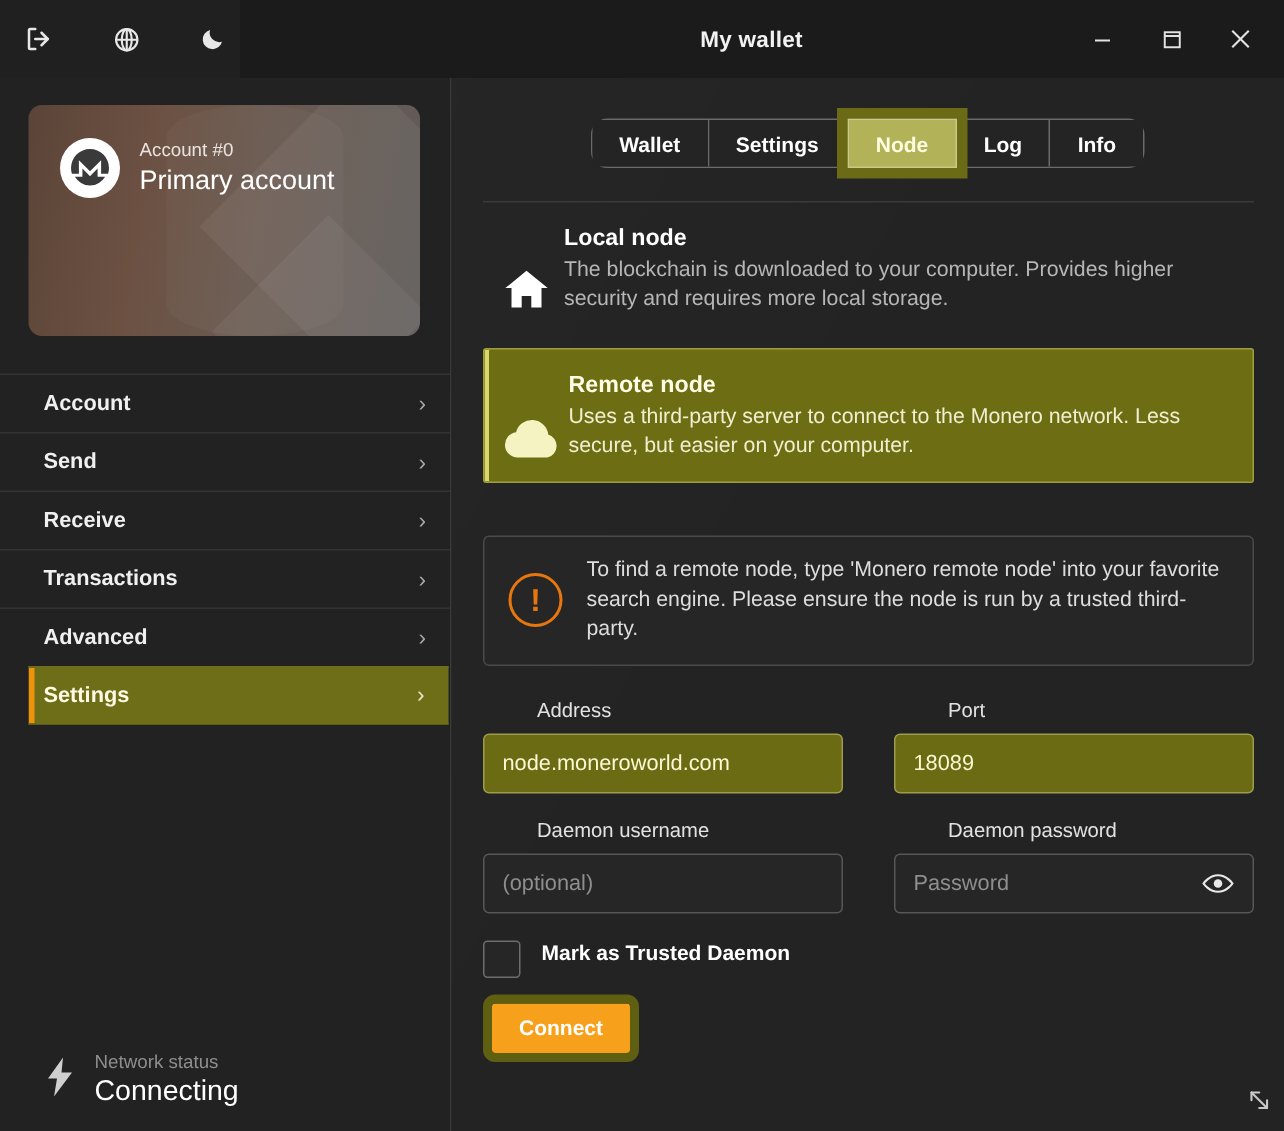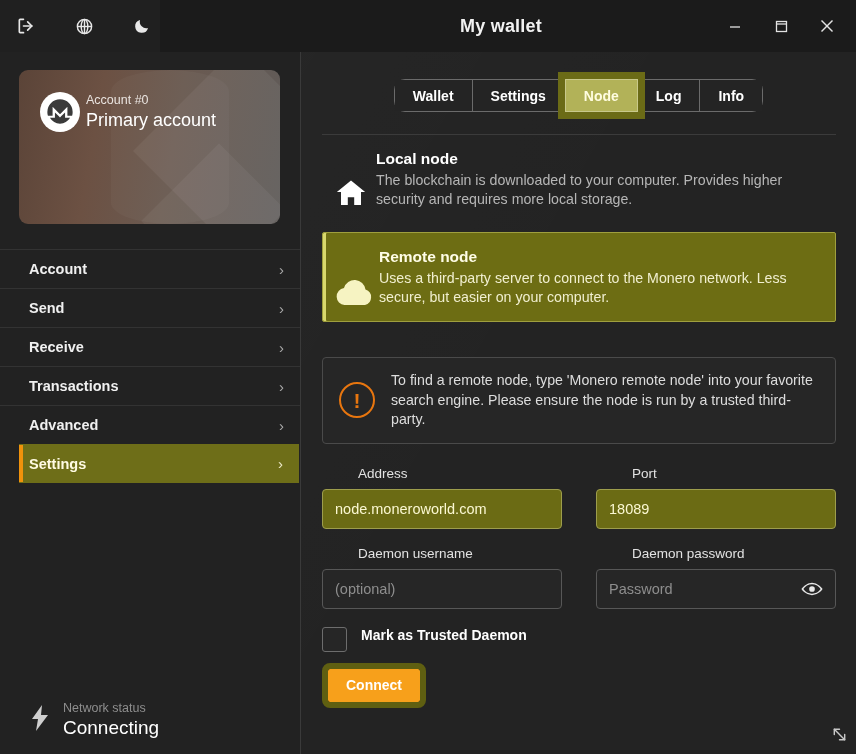--- a/index.html
+++ b/index.html
@@ -42,21 +42,21 @@
   .tb-icon {
     width: 24px; height: 24px;
     display: flex; align-items: center; justify-content: center;
     color: #e8e8e8;
     cursor: pointer;
   }
   .tb-title {
     flex: 1;
     text-align: center;
     color: #f2f2f2;
-    font-size: 18px;
+    font-size: 15px;
     font-weight: bold;
     letter-spacing: 0.2px;
     padding-right: 10px;
   }
   .tb-controls {
     display: flex;
     align-items: center;
     gap: 0px;
     height: 52px;
     padding-right: 6px;
@@ -120,21 +120,21 @@
     position: absolute;
     left: 92px; top: 0;
     width: 118px; height: 100%;
     background: rgba(255,255,255,0.032);
     border-radius: 50% / 14%;
   }
   .acct-head {
     position: relative;
     display: flex;
     align-items: center;
-    gap: 6px;
+    gap: 13px;
     padding: 22px 0 0 21px;
     z-index: 2;
   }
   .xmr-logo {
     width: 40px; height: 40px;
     border-radius: 50%;
     background: #ffffff;
     display: flex; align-items: center; justify-content: center;
     flex: 0 0 40px;
   }

